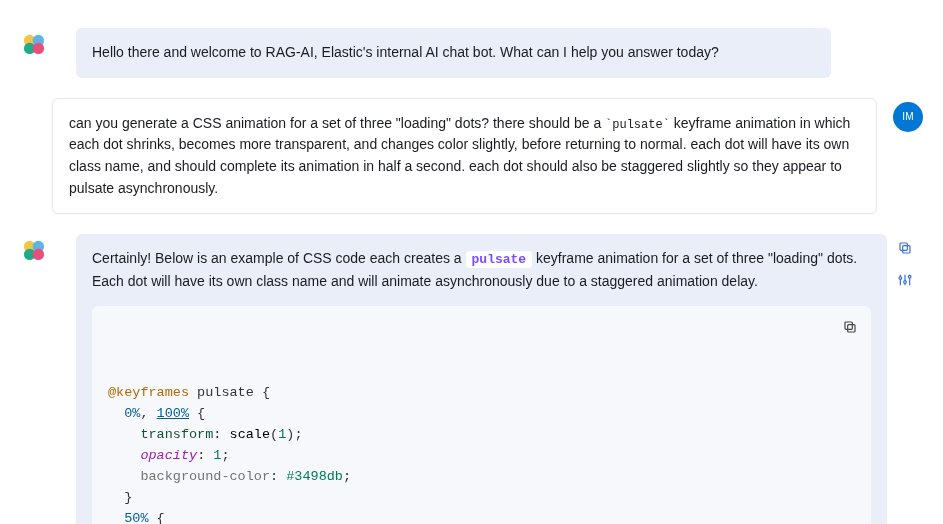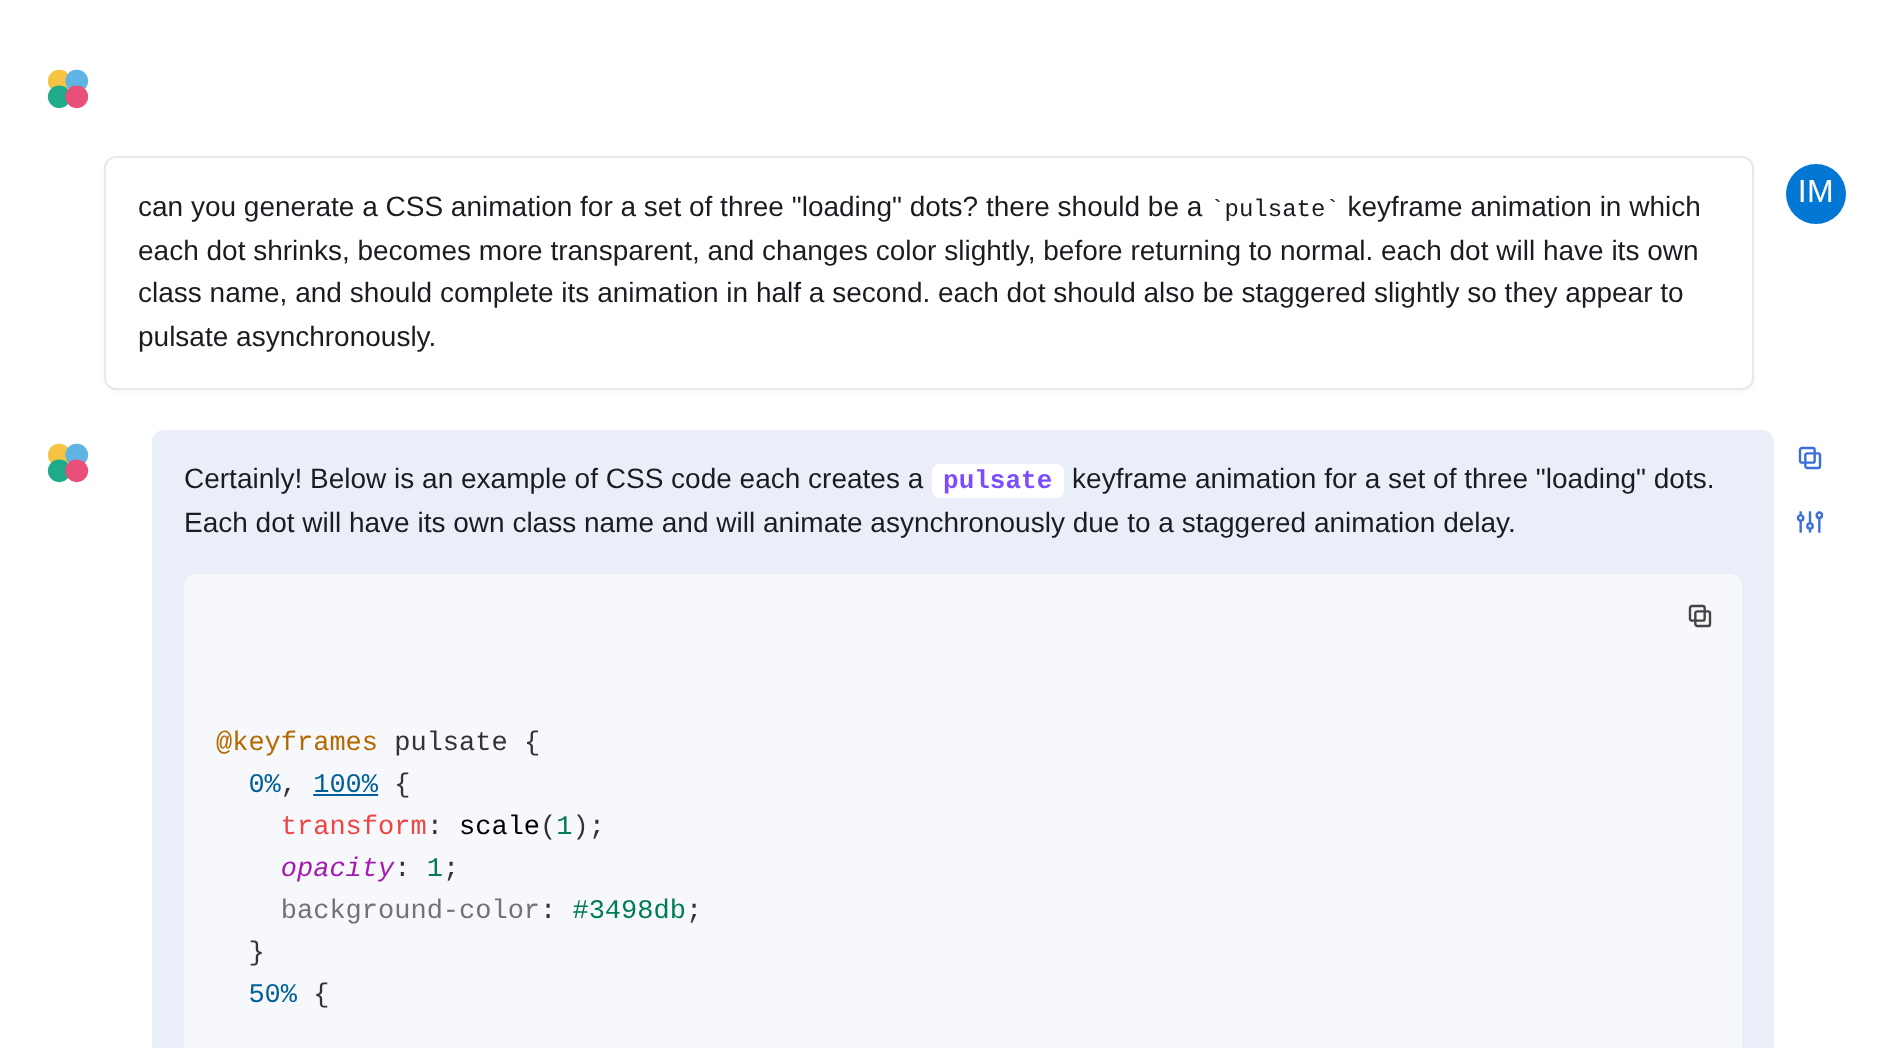--- a/index.html
+++ b/index.html
@@ -48,21 +48,21 @@
     .elastic-logo {
       width: 28px; height: 28px; position: relative;
     }
     .elastic-logo svg { width: 28px; height: 28px; }
 
     .user-avatar {
       width: 30px; height: 30px; border-radius: 50%;
       background: #0277d4;
       color: #fff;
       display: flex; align-items: center; justify-content: center;
-      font-size: 16px; font-weight: 500;
+      font-size: 10px; font-weight: 500;
       letter-spacing: 0.3px;
     }
 
     .inline-code {
       font-family: "SFMono-Regular", Consolas, "Liberation Mono", Menlo, monospace;
       background: #ffffff;
       color: #7c4dff;
       padding: 1px 6px;
       border-radius: 4px;
       font-size: 13px;
@@ -116,20 +116,23 @@
   <div class="avatar-col-left">
     <div class="elastic-logo">
       <svg viewBox="0 0 32 32">
         <circle cx="11" cy="12" r="6.5" fill="#f6c342"></circle>
         <circle cx="21" cy="12" r="6.5" fill="#5fb4e6"></circle>
         <circle cx="11" cy="21" r="6.5" fill="#1fab8a"></circle>
         <circle cx="21" cy="21" r="6.5" fill="#e84f7b"></circle>
       </svg>
     </div>
   </div>
+  <div class="bubble-ai" style="margin-right: 92px;">
+    <span>Hello there and welcome to RAG-AI, Elastic's internal AI chat bot. What can I help you answer today?</span>
+  </div>
 </div>
 
 <div class="row">
   <div class="bubble-user">
     <span id="user-prompt-text">can you generate a CSS animation for a set of three "loading" dots? there should be a <span class="inline-code-raw">`pulsate`</span> keyframe animation in which each dot shrinks, becomes more transparent, and changes color slightly, before returning to normal. each dot will have its own class name, and should complete its animation in half a second. each dot should also be staggered slightly so they appear to pulsate asynchronously.</span>
   </div>
   <div class="avatar-col-right" style="width:46px; flex:0 0 46px;">
     <div class="user-avatar">
       <span>IM</span>
     </div>
@@ -152,21 +155,21 @@
 
     <div class="code-block-wrap">
       <div class="code-copy icon-btn">
         <svg viewBox="0 0 24 24" fill="none" stroke="currentColor" stroke-width="1.8">
           <rect x="8.5" y="8.5" width="11" height="11" rx="1.5"></rect>
           <rect x="4.5" y="4.5" width="11" height="11" rx="1.5"></rect>
         </svg>
       </div>
       <div id="code-target"><span style="color: rgb(180, 106, 0);">@keyframes</span><span style="color: rgb(51, 51, 51);"> pulsate </span><span style="color: rgb(51, 51, 51);">{</span><span style="color: rgb(51, 51, 51);">
   </span><span style="color: rgb(0, 95, 153);">0%</span><span style="color: rgb(51, 51, 51);">, </span><span style="color: rgb(0, 95, 153); text-decoration: underline;">100%</span><span style="color: rgb(51, 51, 51);"> {</span><span style="color: rgb(51, 51, 51);">
-    </span><span style="color: #ef4444;">transform</span><span style="color: rgb(51, 51, 51);">: </span><span style="color: #000000;">scale</span><span style="color: rgb(51, 51, 51);">(</span><span style="color: rgb(0, 122, 90);">1</span><span style="color: rgb(51, 51, 51);">)</span><span style="color: rgb(51, 51, 51);">;</span><span style="color: rgb(51, 51, 51);">
+    </span><span style="color: #14532d;">transform</span><span style="color: rgb(51, 51, 51);">: </span><span style="color: #000000;">scale</span><span style="color: rgb(51, 51, 51);">(</span><span style="color: rgb(0, 122, 90);">1</span><span style="color: rgb(51, 51, 51);">)</span><span style="color: rgb(51, 51, 51);">;</span><span style="color: rgb(51, 51, 51);">
     </span><span style="color: #a21caf; font-style: italic;">opacity</span><span style="color: rgb(51, 51, 51);">: </span><span style="color: rgb(0, 122, 90);">1</span><span style="color: rgb(51, 51, 51);">;</span><span style="color: rgb(51, 51, 51);">
     </span><span style="color: #737373;">background-color</span><span style="color: rgb(51, 51, 51);">: </span><span style="color: rgb(0, 122, 90);">#3498db</span><span style="color: rgb(51, 51, 51);">;</span><span style="color: rgb(51, 51, 51);">
   </span><span style="color: rgb(51, 51, 51);">}</span><span style="color: rgb(51, 51, 51);">
   </span><span style="color: rgb(0, 95, 153);">50%</span><span style="color: rgb(51, 51, 51);"> {</span></div>
     </div>
   </div>
   <div class="actions">
     <div class="icon-btn">
       <svg viewBox="0 0 24 24" fill="none" stroke="currentColor" stroke-width="1.8">
         <rect x="8.5" y="8.5" width="11" height="11" rx="1.5"></rect>

